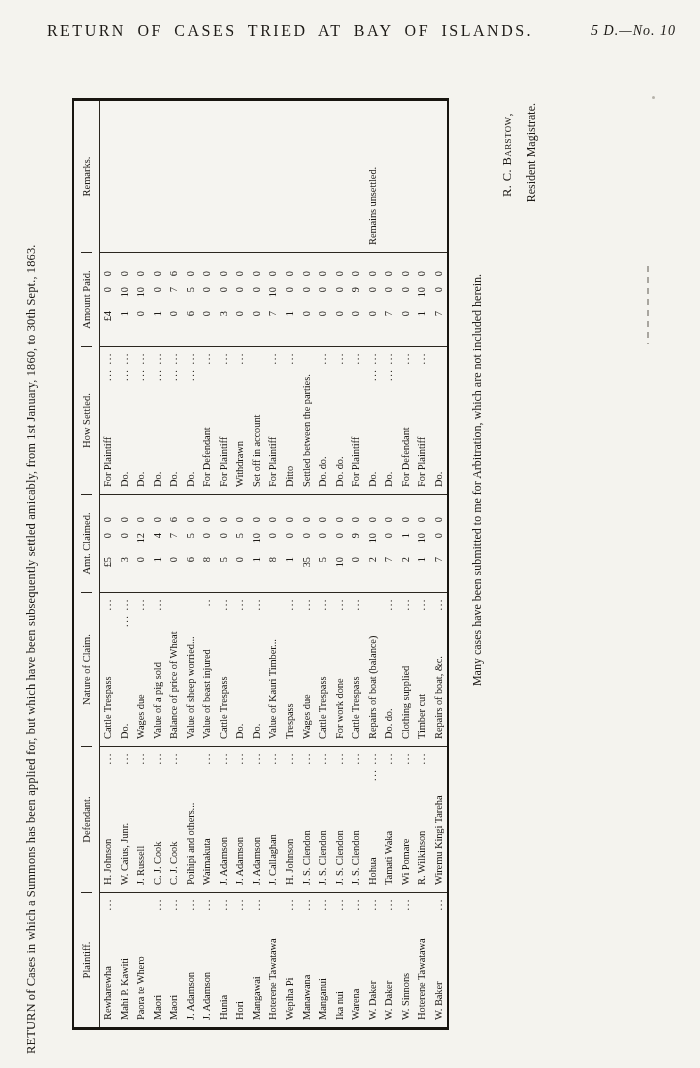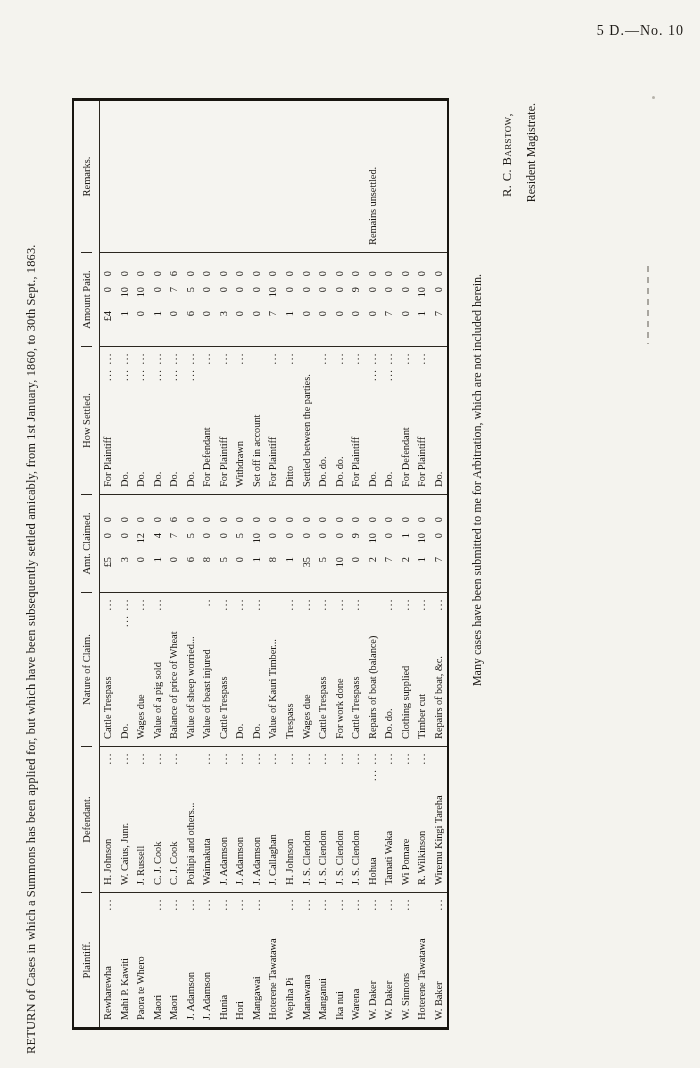--- a/index.html
+++ b/index.html
@@ -8,21 +8,21 @@
     background:#f4f3ee;color:#1d1a16;
     font-family:"Liberation Serif","DejaVu Serif",serif;
   }
   
   .runhead{position:absolute;top:22px;left:0;width:700px;height:30px;}
   .runhead .title{
     position:absolute;left:40px;width:500px;text-align:center;
     font-size:16px;letter-spacing:2.5px;word-spacing:5px;white-space:nowrap;
   }
   .runhead .docnum{
-    position:absolute;right:16px;top:1px;font-size:14px;letter-spacing:1px;white-space:nowrap;
+    position:absolute;right:24px;top:1px;font-size:14px;letter-spacing:1px;white-space:nowrap;font-style:italic;
   }
   
   .rotated{
     position:absolute;left:18px;top:58px;width:1008px;height:548px;
     transform-origin:0 0;
     transform:rotate(-90deg) translateX(-1008px);
   }
   .caption{
     padding:6px 4px 0 12px;font-size:12.5px;white-space:nowrap;letter-spacing:.1px;
   }
@@ -74,20 +74,21 @@
   }
   .artifact-dot{
     position:absolute;left:652px;top:96px;width:3px;height:3px;border-radius:50%;
     background:#8a857c;opacity:.6;
   }
 </style>
 </head>
 <body>
 
 <div class="runhead">
+  <div class="title">RETURN OF CASES TRIED AT BAY OF ISLANDS.</div>
   <div class="docnum">5 D.—No. 10</div>
 </div>
 
 <div class="rotated">
 
   <div class="caption lede">RETURN of Cases in which a Summons has been applied for, but which have been subsequently settled amicably, from 1st January, 1860, to 30th Sept., 1863.</div>
 
   <div class="sheet-table">
     <div class="thead">
       <div class="hcell col-p">Plaintiff.</div>

